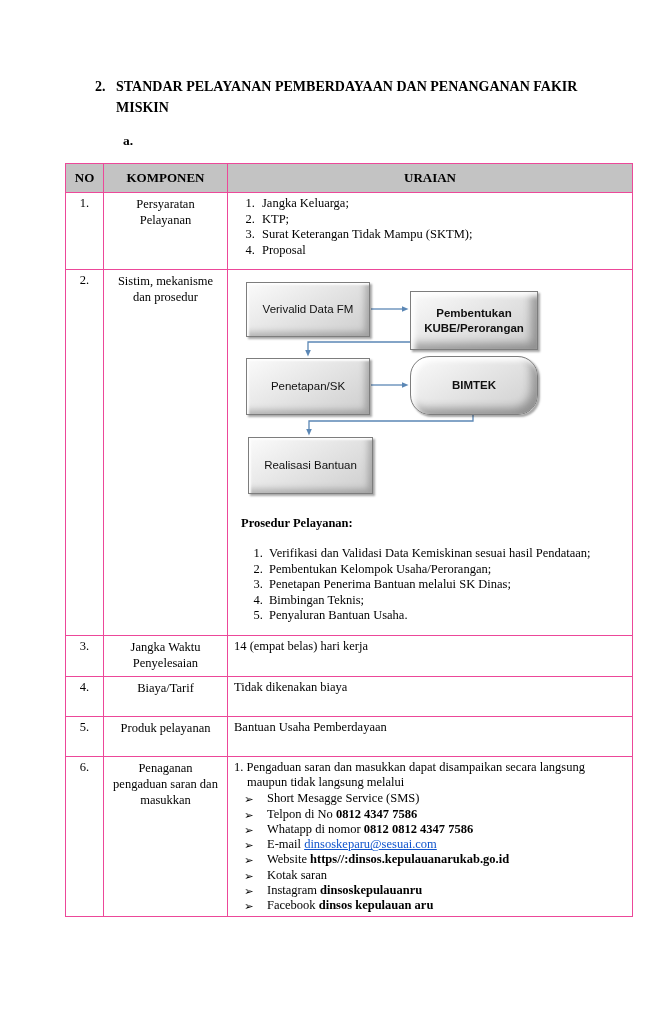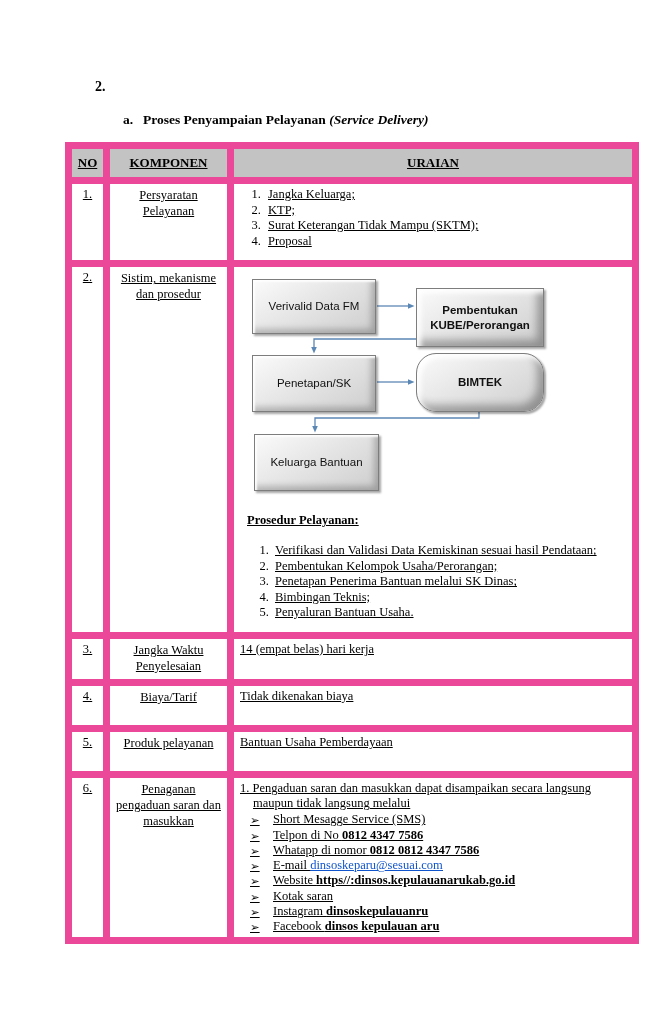--- a/index.html
+++ b/index.html
@@ -33,24 +33,23 @@
     margin:14px 0 0 65px;
     width:567px;
     border-collapse:collapse;
     table-layout:fixed;
     font-size:12.5px;
   }
   table.svc col.c-no{width:38px;}
   table.svc col.c-komp{width:124px;}
   table.svc col.c-ur{width:405px;}
   table.svc th, table.svc td{
-    border:7px solid #ec4899;
+    border:1px solid #ec4899;
     vertical-align:top;
     padding:3px 6px;
-    text-decoration:underline;
   }
   table.svc th{
     background:#c3c3c3;
     height:24px;
     font-size:13px;
     text-align:center;
     vertical-align:middle;
     padding:2px;
   }
   td.no{text-align:center;padding-top:4px;}
@@ -109,25 +108,25 @@
   .blt{flex:0 0 23px;font-size:11.5px;padding-top:1px;}
   .email-link{color:#1155cc;text-decoration:underline;cursor:pointer;}
 </style>
 </head>
 <body>
 
 <div class="page">
 
   <div class="heading">
     <span class="num">2.</span>
+    <span class="ttl">STANDAR PELAYANAN PEMBERDAYAAN DAN PENANGANAN FAKIR MISKIN</span>
   </div>
 
   <div class="subheading">
     <span class="num">a.</span>
-    <span><span>Proses Penyampaian Pelayanan </span><span class="it">(Service Delivery)</span></span>
   </div>
 
   <table class="svc">
     <colgroup>
         <col class="c-no">
         <col class="c-komp">
         <col class="c-ur">
       </colgroup>
 
     <tbody>
@@ -163,21 +162,21 @@
             </defs>
             <path d="M137,36 H168" stroke-width="1.3" fill="none" marker-end="url(#ah)" stroke="#5b87b5"></path>
             <path d="M239,62 V69 H74 V77" stroke-width="1.3" fill="none" marker-end="url(#ah)" stroke="#5b87b5"></path>
             <path d="M137,112 H168" stroke-width="1.3" fill="none" marker-end="url(#ah)" stroke="#5b87b5"></path>
             <path d="M239,141 V148 H75 V156" stroke-width="1.3" fill="none" marker-end="url(#ah)" stroke="#5b87b5"></path>
           </svg>
           <div class="fbox b1">Verivalid Data FM</div>
           <div class="fbox deep b2">Pembentukan KUBE/Perorangan</div>
           <div class="fbox b3">Penetapan/SK</div>
           <div class="fbox deep b4">BIMTEK</div>
-          <div class="fbox b5">Keluarga Bantuan</div>
+          <div class="fbox b5">Realisasi Bantuan</div>
         </div>
         <div class="prosedur">
           <div class="ph">Prosedur Pelayanan:</div>
           <ol>
             <li>Verifikasi dan Validasi Data Kemiskinan sesuai hasil Pendataan;</li>
             <li>Pembentukan Kelompok Usaha/Perorangan;</li>
             <li>Penetapan Penerima Bantuan melalui SK Dinas;</li>
             <li>Bimbingan Teknis;</li>
             <li>Penyaluran Bantuan Usaha.</li>
           </ol>

